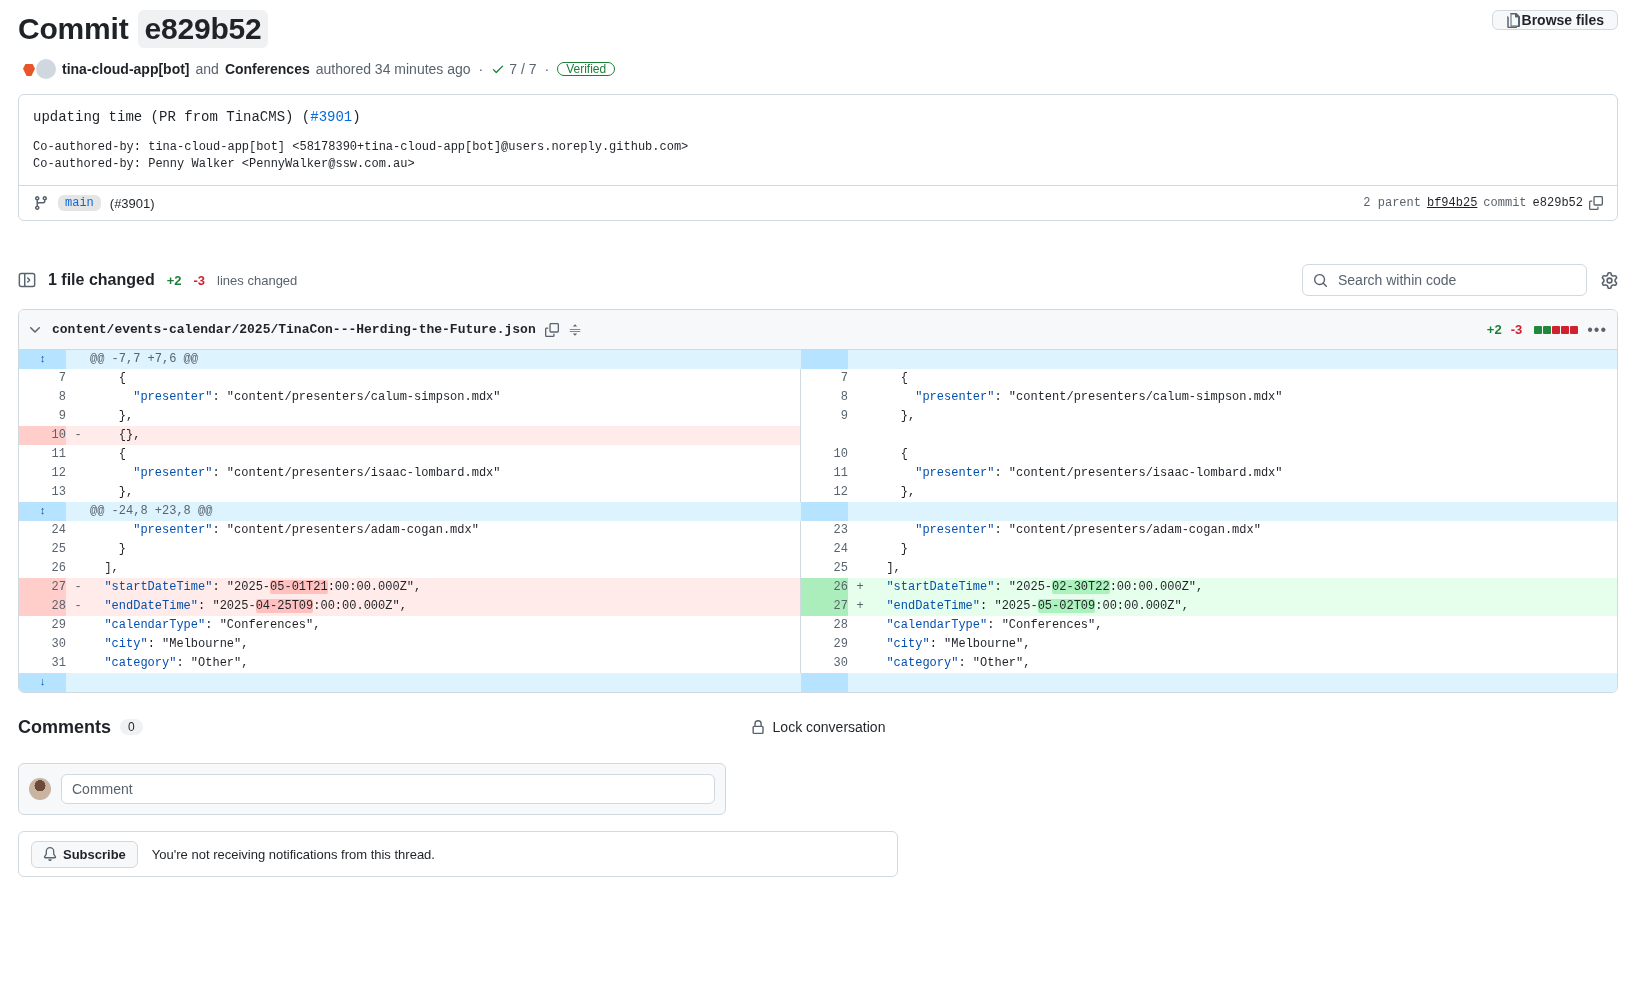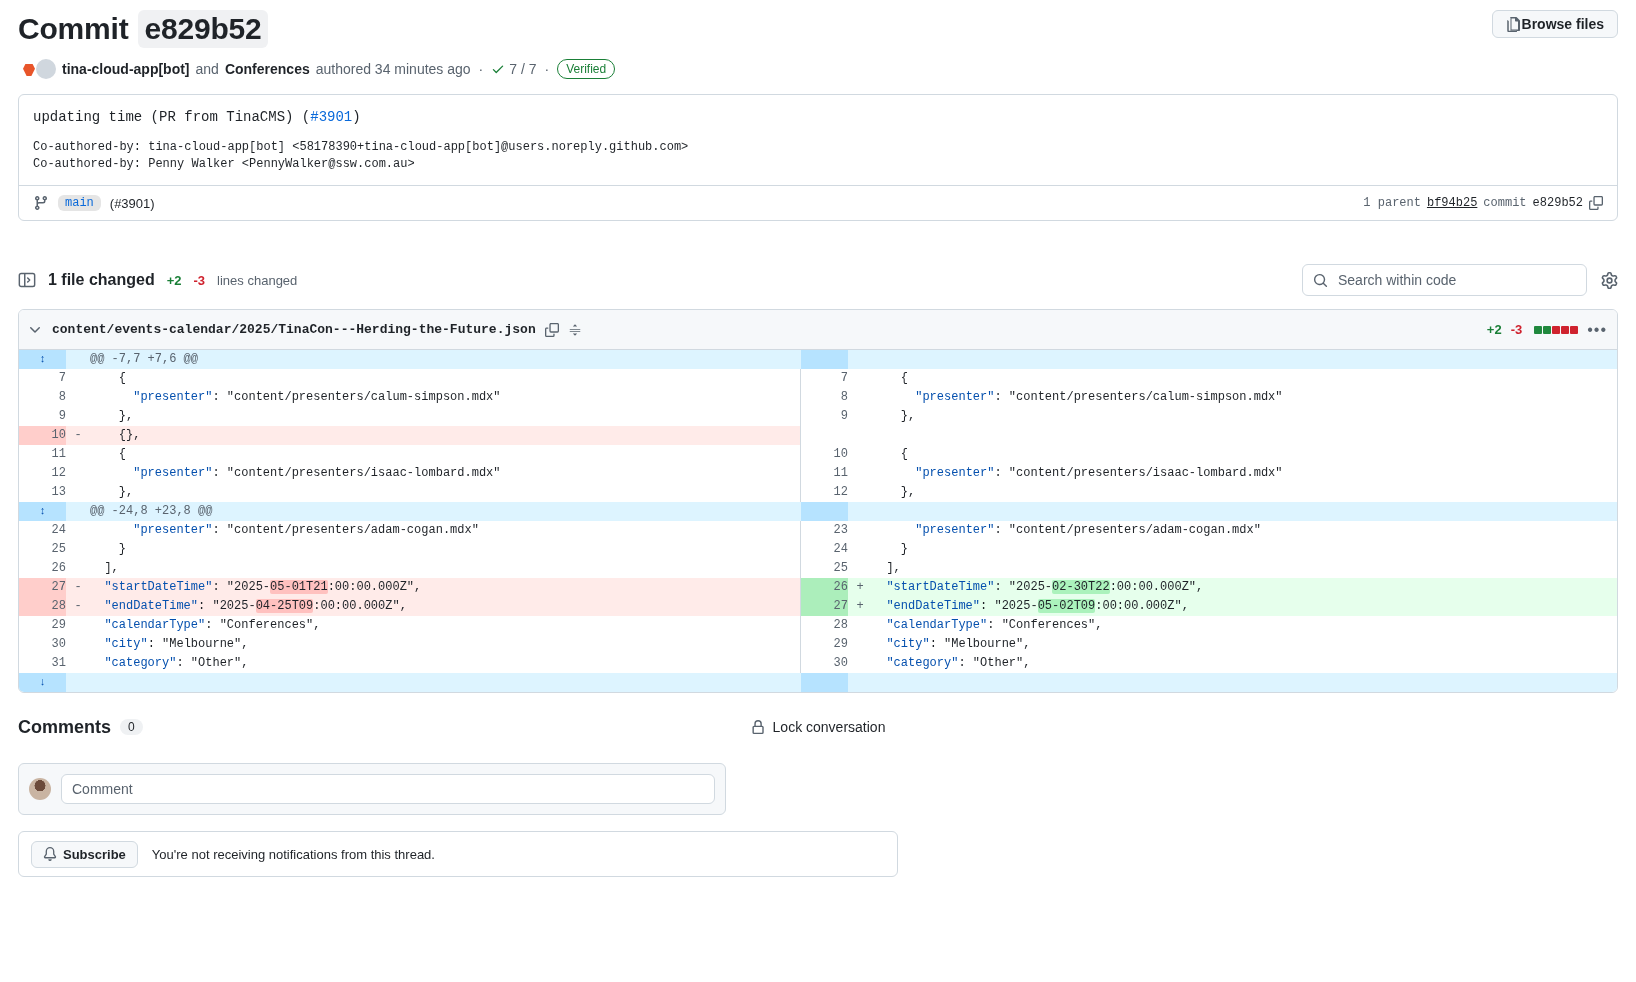--- a/index.html
+++ b/index.html
@@ -24,21 +24,21 @@
   }
   .sha-chip {
     background: #f0f1f3; border-radius: 6px; padding: 0 6px;
     font-weight: 600;
   }
   .browse-files-btn {
     display: inline-flex; align-items: center; 
     border: 1px solid #d1d9e0; border-radius: 6px;
     background: #f6f8fa; color: #1f2328;
     font-size: 14px; font-weight: 600; padding: 6px 13px;
-    height: 28px; cursor: pointer; white-space: nowrap;
+    height: 20px; cursor: pointer; white-space: nowrap;
   }
 
   .byline {
     display: flex; align-items: center; gap: 6px;
     padding: 10px 18px 0 18px;
     font-size: 14px; color: #59636e; line-height: 22px;
   }
   .avatars { position: relative; width: 38px; height: 20px; flex: none; }
   .av { position: absolute; top: 0; width: 20px; height: 20px; border-radius: 50%;
         background: #d0d7de; overflow: hidden; }
@@ -59,21 +59,21 @@
     width: 100%; height: 100%;
     background: radial-gradient(circle at 50% 36%, #6b4a3a 0 28%, #cbb7a5 29% 100%);
   }
   .strong { color: #1f2328; font-weight: 600; }
   .dot-sep { color: #59636e; margin: 0 2px; }
   .checks { display: inline-flex; align-items: center; gap: 4px; color: #59636e; }
   .check-ico { color: #1a7f37; font-size: 14px; line-height: 1; }
   .verified-badge {
     display: inline-flex; align-items: center;
     border: 1px solid #1a7f37; color: #1a7f37;
-    border-radius: 999px; padding: 0 8px; height: 20px;
+    border-radius: 999px; padding: 0 8px; height: 14px;
     font-size: 12px; font-weight: 500; background: #fff;
   }
 
   
   .msg-box {
     margin: 14px 18px 0 18px;
     border: 1px solid #d1d9e0; border-radius: 6px; background: #fff;
   }
   .msg-body { padding: 12px 14px 12px 14px; }
   .msg-title {
@@ -284,21 +284,21 @@
       <div class="branch-left">
         <span class="ico">
           <svg width="16" height="16" viewBox="0 0 16 16" fill="currentColor">
               <path d="M9.5 3.25a2.25 2.25 0 1 1 3 2.122V6A2.5 2.5 0 0 1 10 8.5H6a1 1 0 0 0-1 1v1.128a2.251 2.251 0 1 1-1.5 0V5.372a2.25 2.25 0 1 1 1.5 0v1.836A2.493 2.493 0 0 1 6 7h4a1 1 0 0 0 1-1v-.628A2.25 2.25 0 0 1 9.5 3.25Zm-6 0a.75.75 0 1 0 1.5 0 .75.75 0 0 0-1.5 0Zm8.25-.75a.75.75 0 1 0 0 1.5.75.75 0 0 0 0-1.5ZM4.25 12a.75.75 0 1 0 0 1.5.75.75 0 0 0 0-1.5Z"></path>
             </svg>
         </span>
         <span class="branch-chip">main</span>
         <span class="pr-ref">(#3901)</span>
       </div>
       <div class="parent-right">
-        <span>1 parent</span>
+        <span>2 parent</span>
         <span class="sha-link">bf94b25</span>
         <span>commit</span>
         <span class="sha-plain">e829b52</span>
         <span class="ico">
           <svg width="14" height="14" viewBox="0 0 16 16" fill="currentColor">
               <path d="M0 6.75C0 5.784.784 5 1.75 5h1.5a.75.75 0 0 1 0 1.5h-1.5a.25.25 0 0 0-.25.25v7.5c0 .138.112.25.25.25h7.5a.25.25 0 0 0 .25-.25v-1.5a.75.75 0 0 1 1.5 0v1.5A1.75 1.75 0 0 1 9.25 16h-7.5A1.75 1.75 0 0 1 0 14.25Z"></path>
               <path d="M5 1.75C5 .784 5.784 0 6.75 0h7.5C15.216 0 16 .784 16 1.75v7.5A1.75 1.75 0 0 1 14.25 11h-7.5A1.75 1.75 0 0 1 5 9.25Zm1.75-.25a.25.25 0 0 0-.25.25v7.5c0 .138.112.25.25.25h7.5a.25.25 0 0 0 .25-.25v-7.5a.25.25 0 0 0-.25-.25Z"></path>
             </svg>
         </span>
       </div>

